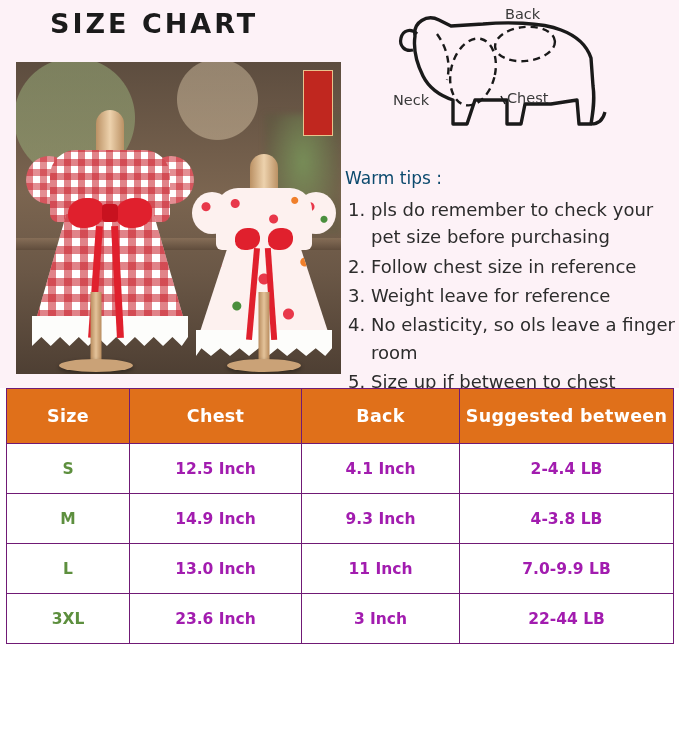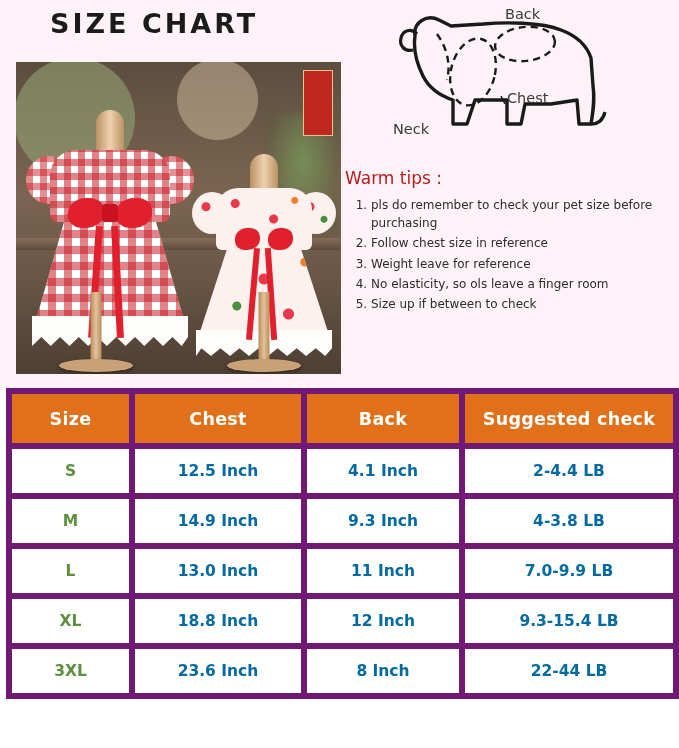--- a/index.html
+++ b/index.html
@@ -261,69 +261,69 @@
     width: 324px; height: 160px;
   }
   .dog-label {
     position: absolute;
     font-size: 14.5px;
     color: #3a3a3a;
     font-family: "DejaVu Sans", sans-serif;
   }
   .lbl-back  { left: 150px; top: 6px; }
   .lbl-chest { left: 152px; top: 90px; }
-  .lbl-neck  { left: 38px;  top: 121px; }
+  .lbl-neck  { left: 38px;  top: 92px; }
 
   
   .tips-title {
     position: absolute;
     left: 345px; top: 168px;
     font-size: 17px;
-    color: #b91c1c;
+    color: #0c4a6e;
     font-family: "DejaVu Sans", sans-serif;
   }
   .tips {
     position: absolute;
     left: 345px; top: 196px;
     width: 330px;
     margin: 0;
     padding-left: 26px;
-    font-size: 12px;
+    font-size: 18px;
     line-height: 1.52;
     color: #2c2c2c;
     font-family: "DejaVu Sans", sans-serif;
   }
   .tips li { margin-bottom: 2px; }
 
   
   .tbl {
     position: absolute;
     left: 6px; top: 388px;
     width: 667px;
     border-collapse: collapse;
     table-layout: fixed;
   }
   .tbl th, .tbl td {
-    border: 6px solid #701a75;
+    border: 1px solid #701a75;
     text-align: center;
     font-family: "DejaVu Sans", sans-serif;
   }
   .tbl th {
     background: #e0701a;
     color: #ffffff;
     font-size: 17.5px;
     font-weight: bold;
     height: 55px;
     letter-spacing: .3px;
   }
   .tbl td {
     height: 50px;
     font-size: 15.5px;
     font-weight: bold;
-    color: #0369a1;
+    color: #a21caf;
     background: #ffffff;
   }
   .tbl td.size-col { color: #5d8f3e; }
   .c0 { width: 123px; }
   .c1 { width: 172px; }
   .c2 { width: 158px; }
   .c3 { width: 214px; }
 </style>
 </head>
 <body>
@@ -399,37 +399,37 @@
       <div class="dog-label lbl-chest">Chest</div>
       <div class="dog-label lbl-neck">Neck</div>
     </div>
 
     <div class="tips-title">Warm tips :</div>
     <ol class="tips">
       <li>pls do  remember to check your pet size  before purchasing</li>
       <li>Follow chest size in reference</li>
       <li>Weight leave for reference</li>
       <li>No elasticity, so ols leave a finger room</li>
-      <li>Size up if between to check</li>
+      <li>Size up if between to chest</li>
     </ol>
   </div>
 
   <table class="tbl">
     <colgroup>
       <col class="c0">
         <col class="c1">
         <col class="c2">
         <col class="c3">
     </colgroup>
     <thead>
       <tr>
         <th>Size</th>
         <th>Chest</th>
         <th>Back</th>
-        <th>Suggested check</th>
+        <th>Suggested between</th>
       </tr>
     </thead>
     <tbody>
       <tr>
         <td class="size-col">S</td>
         <td>12.5 Inch</td>
         <td>4.1 Inch</td>
         <td>2-4.4 LB</td>
       </tr>
       <tr>
@@ -438,27 +438,21 @@
         <td>9.3 Inch</td>
         <td>4-3.8 LB</td>
       </tr>
       <tr>
         <td class="size-col">L</td>
         <td>13.0 Inch</td>
         <td>11 Inch</td>
         <td>7.0-9.9 LB</td>
       </tr>
       <tr>
-        <td class="size-col">XL</td>
-        <td>18.8 Inch</td>
-        <td>12 Inch</td>
-        <td>9.3-15.4 LB</td>
-      </tr>
-      <tr>
         <td class="size-col">3XL</td>
         <td>23.6 Inch</td>
-        <td>8  Inch</td>
+        <td>3  Inch</td>
         <td>22-44 LB</td>
       </tr>
     </tbody>
   </table>
 
 </div>
 
 </body></html>

